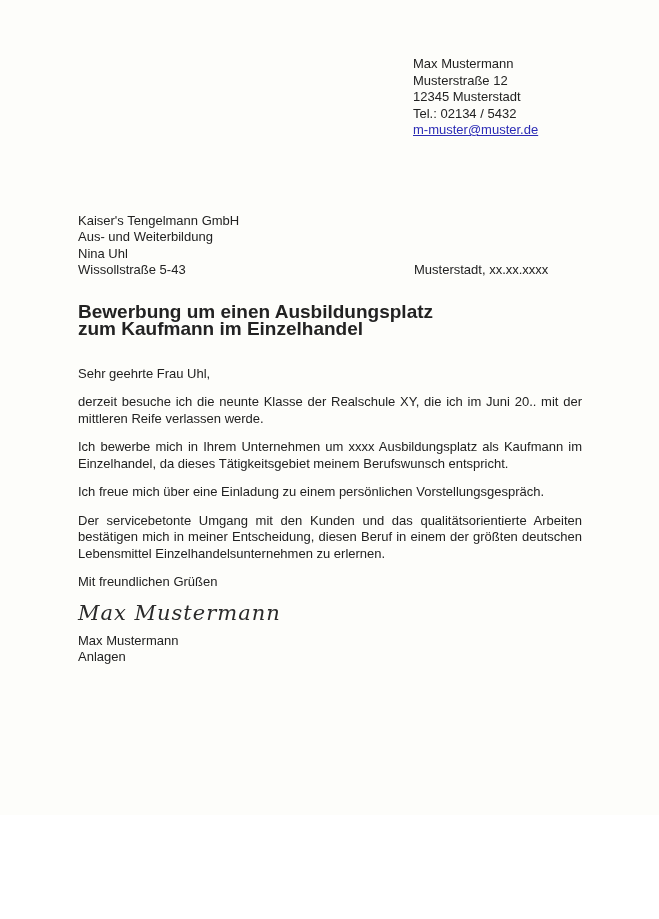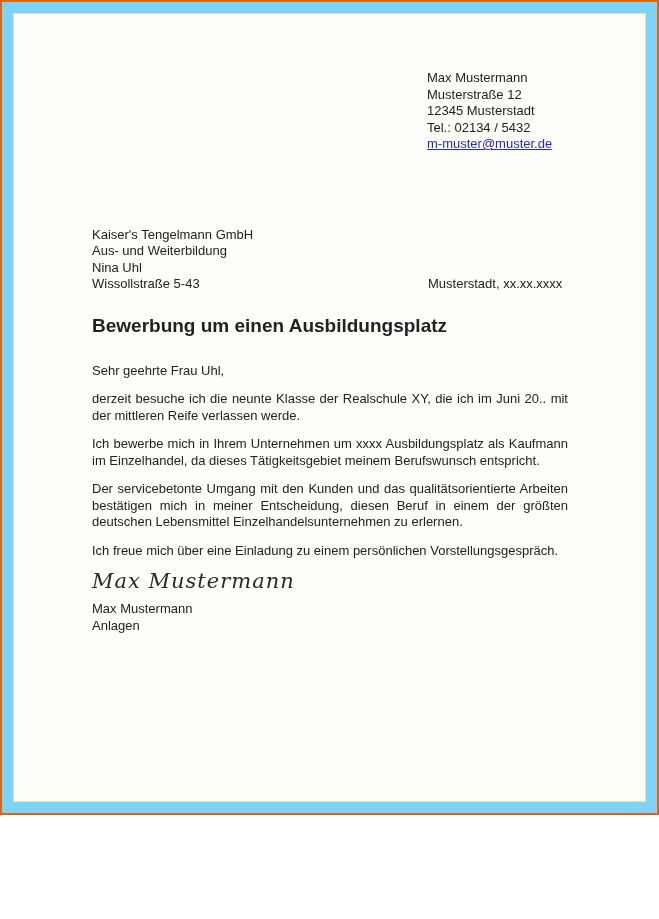--- a/index.html
+++ b/index.html
@@ -5,23 +5,22 @@
   html, body {
     margin: 0;
     padding: 0;
     background: #ffffff;
     font-family: "Liberation Sans", "DejaVu Sans", sans-serif;
   }
   .frame {
     width: 659px;
     height: 815px;
     box-sizing: border-box;
-    background: #7dd3fc;
+    background: #b91c1c;
     box-shadow: inset 0 0 0 2px #e56505;
-    padding: 14px;
   }
   .sheet {
     width: 100%;
     height: 100%;
     box-sizing: border-box;
     background: #fdfdfa;
     box-shadow: 0 0 0 1px #f1e0a6;
     padding: 56px 77px 30px 78px;
     overflow: hidden;
     color: #222222;
@@ -91,29 +90,31 @@
         <div>Kaiser's Tengelmann GmbH</div>
         <div>Aus- und Weiterbildung</div>
         <div>Nina Uhl</div>
         <div>Wissollstraße 5-43</div>
       </div>
       <div class="dateline">Musterstadt, xx.xx.xxxx</div>
     </div>
 
     <div class="subject-block">
       <div>Bewerbung um einen Ausbildungsplatz</div>
+      <div>zum Kaufmann im Einzelhandel</div>
     </div>
 
     <div class="salutation">Sehr geehrte Frau Uhl,</div>
 
     <p class="body-par">derzeit besuche ich die neunte Klasse der Realschule XY, die ich im Juni 20.. mit der mittleren Reife verlassen werde.</p>
     <p class="body-par">Ich bewerbe mich in Ihrem Unternehmen um xxxx Ausbildungsplatz als Kaufmann im Einzelhandel, da dieses Tätigkeitsgebiet meinem Berufswunsch entspricht.</p>
+    <p class="body-par no-justify">Ich freue mich über eine Einladung zu einem persönlichen Vorstellungsgespräch.</p>
     <p class="body-par">Der servicebetonte Umgang mit den Kunden und das qualitätsorientierte Arbeiten bestätigen mich in meiner Entscheidung, diesen Beruf in einem der größten deutschen Lebensmittel Einzelhandelsunternehmen zu erlernen.</p>
-    <p class="body-par no-justify">Ich freue mich über eine Einladung zu einem persönlichen Vorstellungsgespräch.</p>
 
+    <div class="closing">Mit freundlichen Grüßen</div>
 
     <div class="signature-script">Max  Mustermann</div>
     <div class="signature-typed">Max Mustermann</div>
 
     <div class="enclosures">Anlagen</div>
 
   </div>
 </div>
 
 </body></html>

